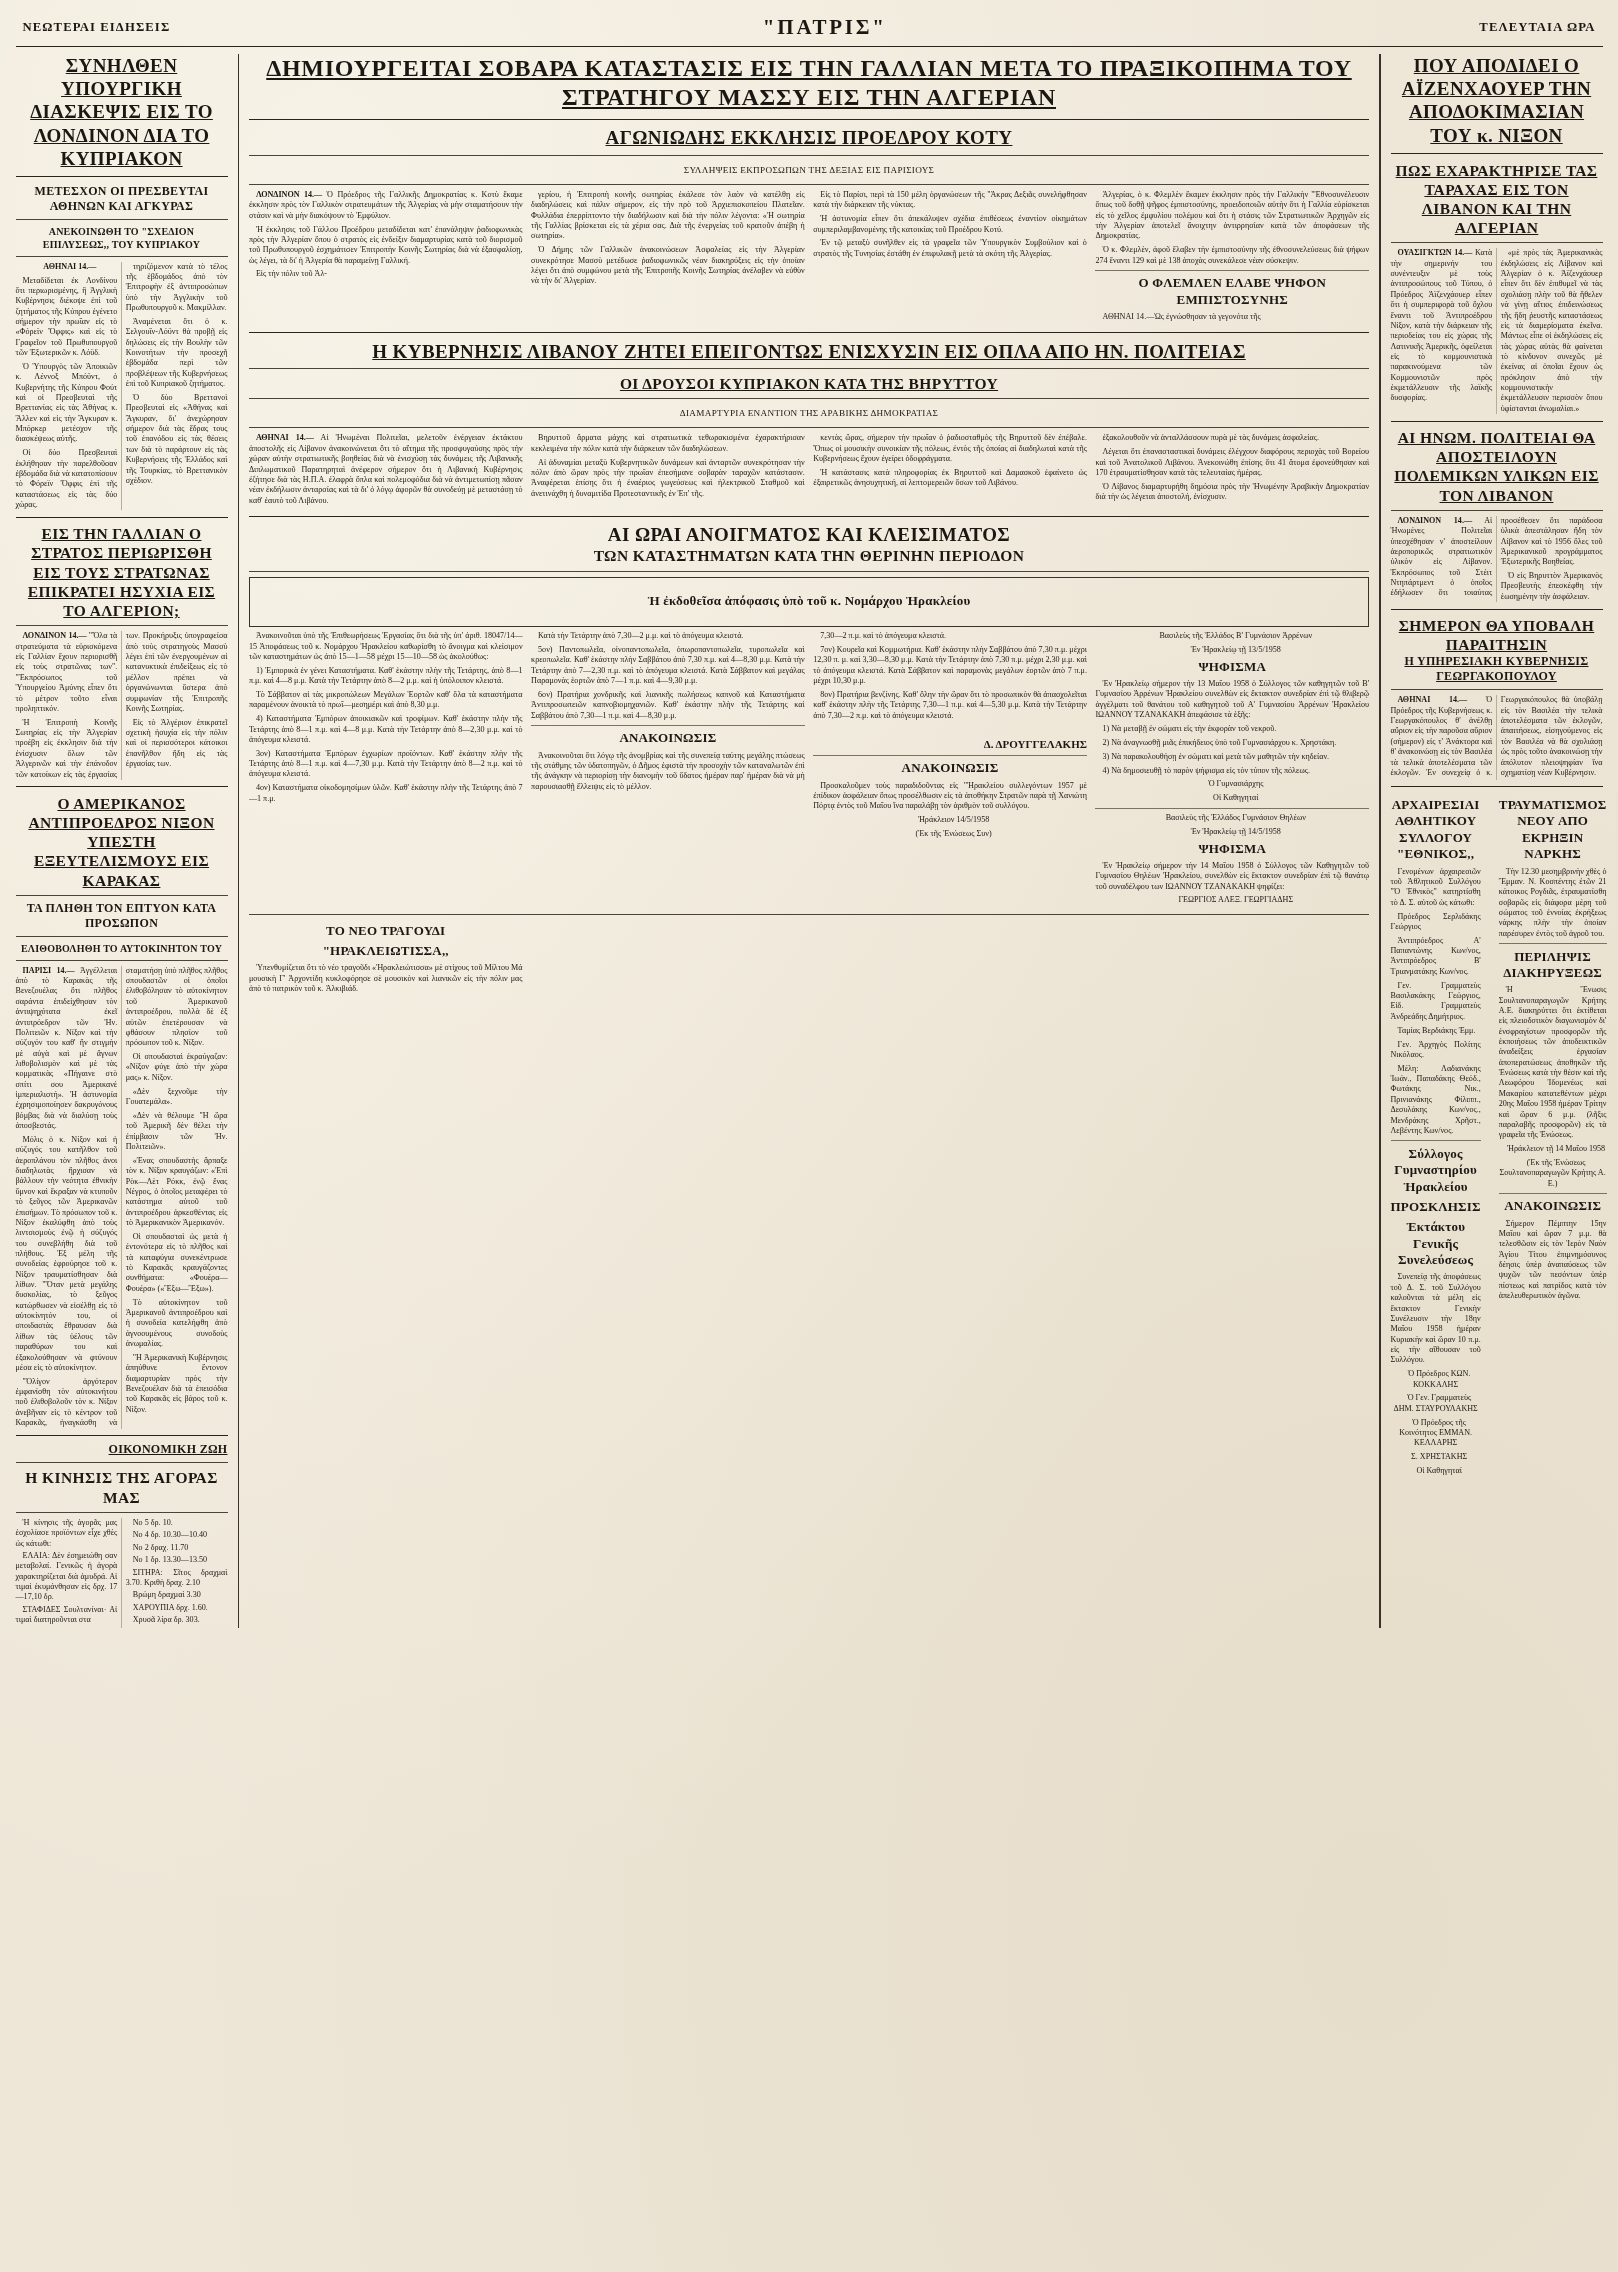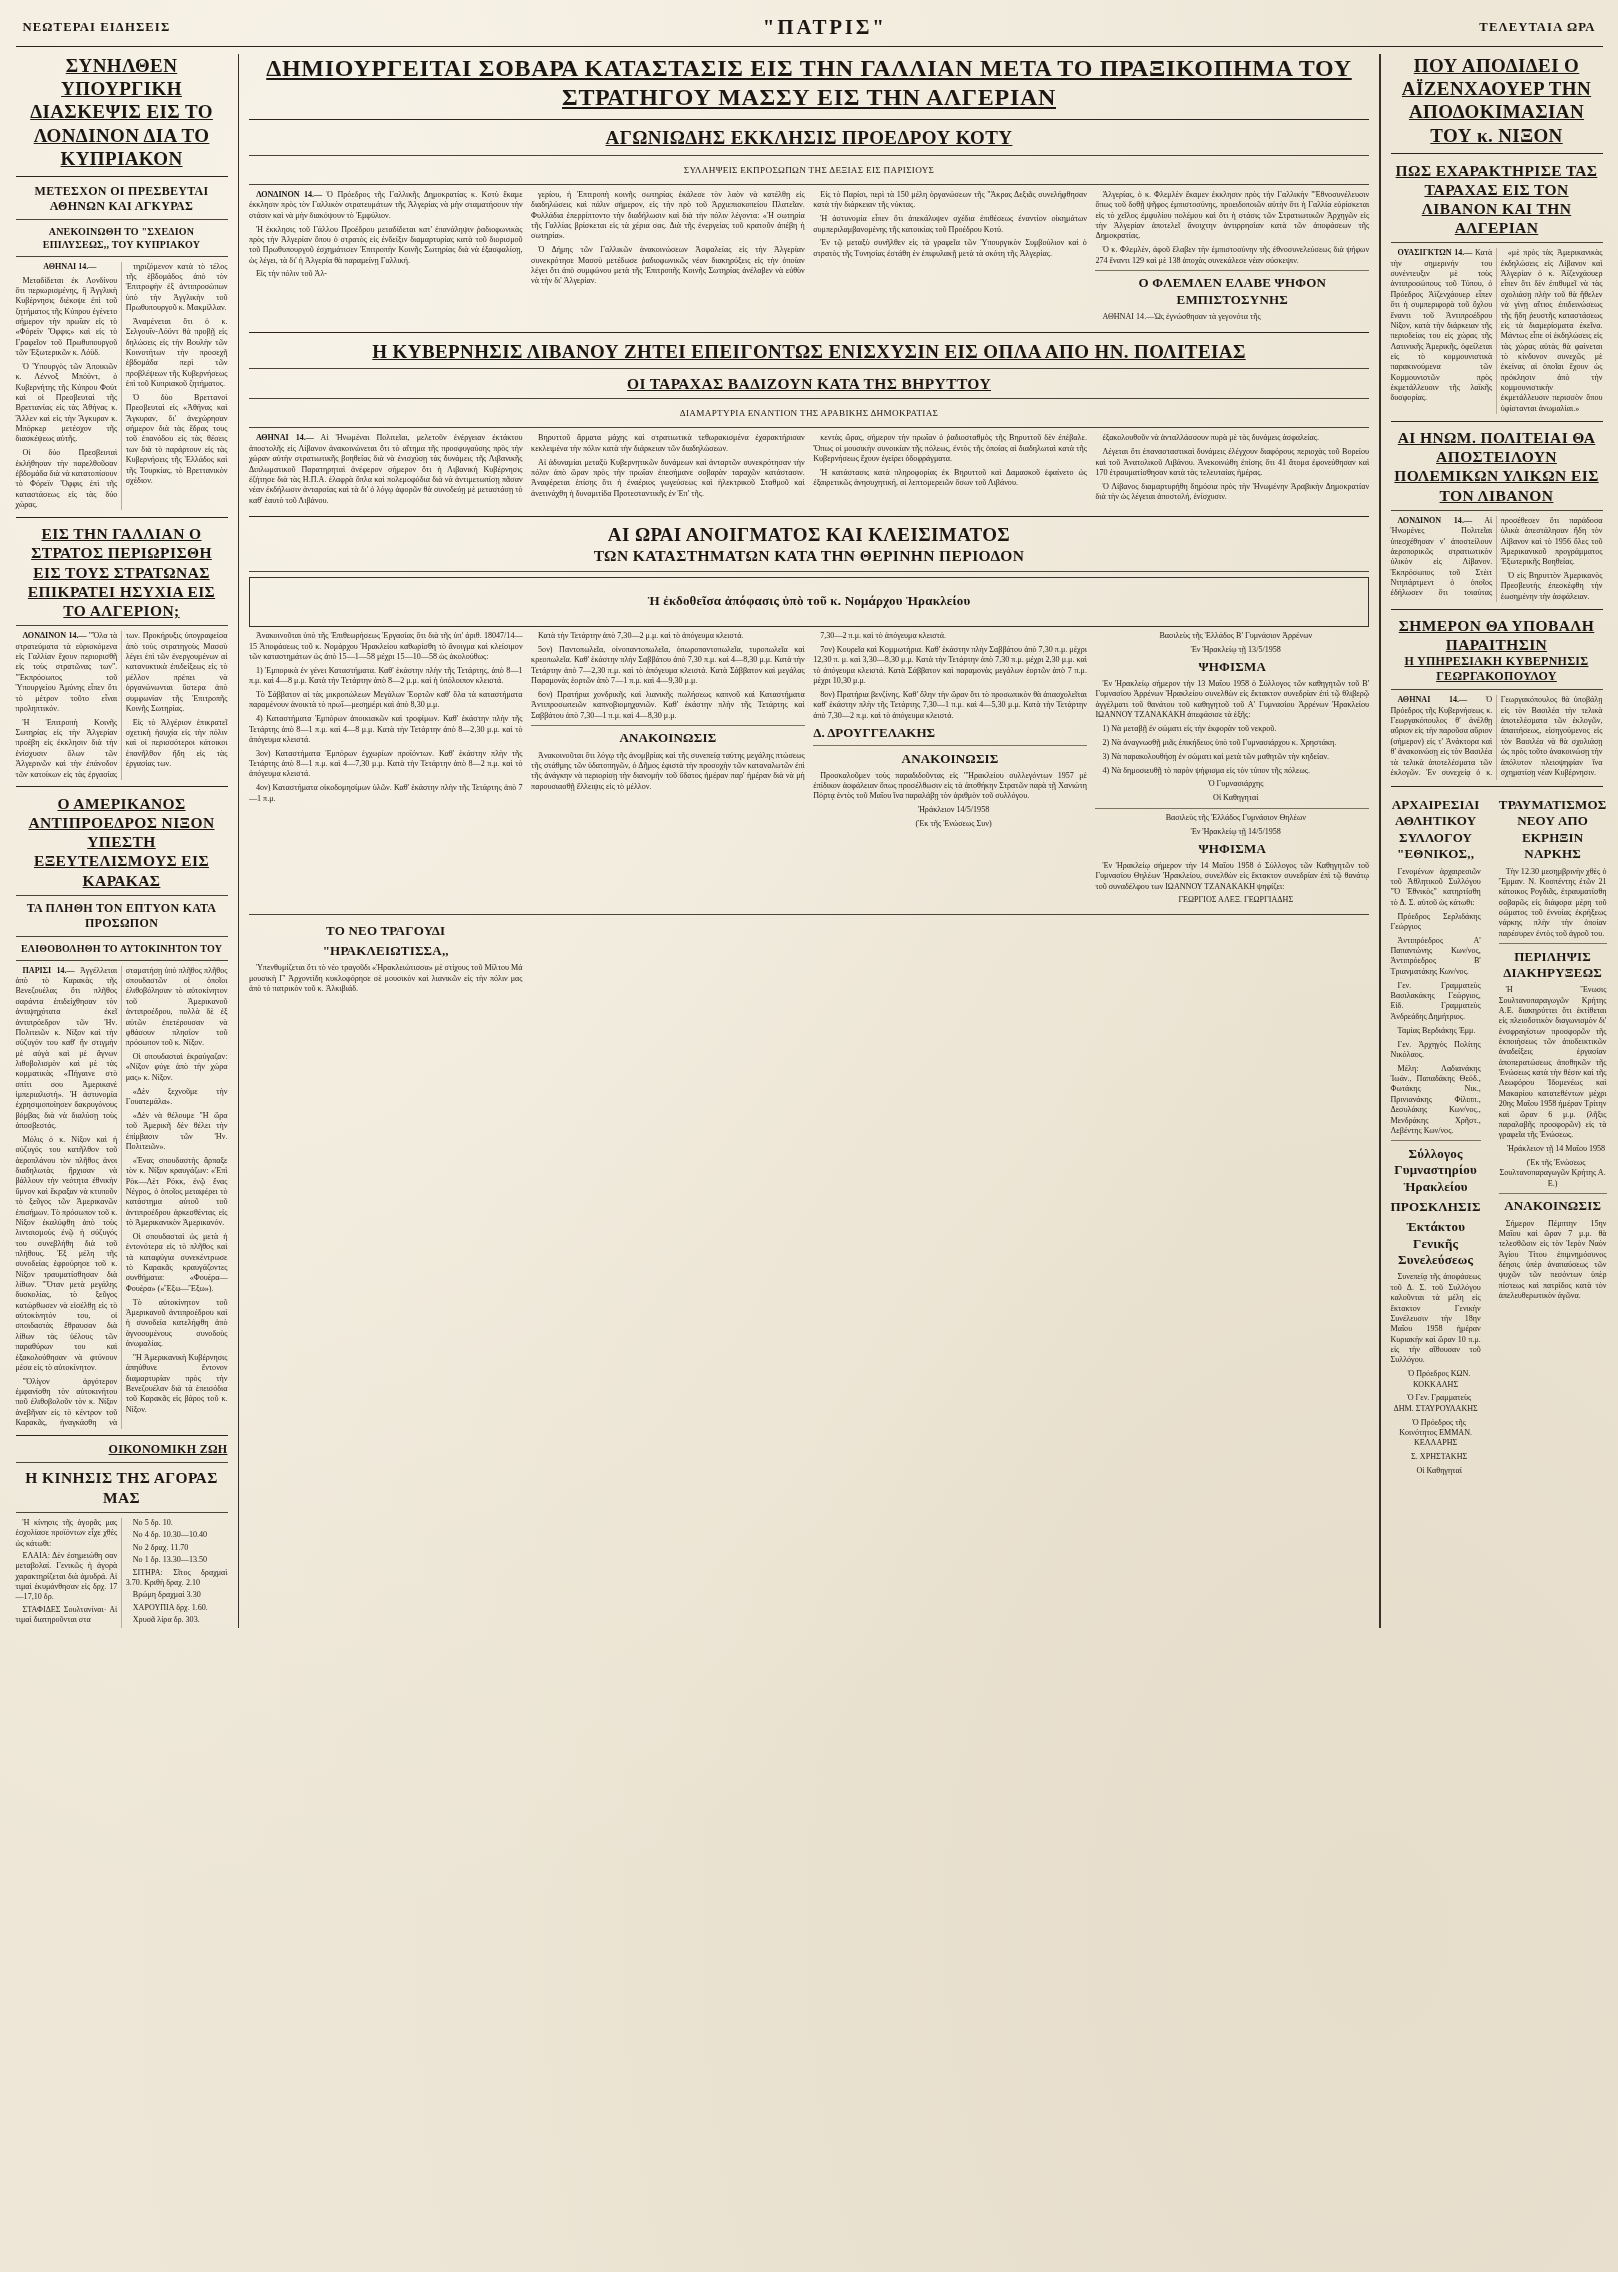--- a/index.html
+++ b/index.html
@@ -55,21 +55,21 @@
   .body{
     font-size:8.1px;line-height:1.28;text-align:justify;
     hyphens:auto;
   }
   .body p{margin:0 0 3.5px 0;text-indent:7px;}
   .lead{font-weight:700;}
   .two{column-count:2;column-gap:8.5px;column-rule:0.7px solid #b9ad99;}
 
   .boxhead{font-size:13px;text-align:center;font-weight:700;margin:2.8px 0 3.5px;letter-spacing:0.2px;}
   .center{text-align:center;}
-  .sign{font-size:13px;text-align:left;margin-top:3px;font-weight:700;}
+  .sign{font-size:11px;text-align:right;margin-top:16px;font-weight:700;}
   .boxed{border:0.7px solid #3a322a;padding:13px 5px;}
   .inner-rule{border-top:0.7px solid #7d715f;margin:4.2px 0;}
   .tight p{margin:0 0 2.1px 0;}
 </style>
 </head>
 <body>
 
 <div class="page">
 
   <div class="masthead">
@@ -183,21 +183,21 @@
           <p>Ὁ κ. Φλεμλὲν, ἀφοῦ ἔλαβεν τὴν ἐμπιστοσύνην τῆς ἐθνοσυνελεύσεως διὰ ψήφων 274 ἔναντι 129 καὶ μὲ 138 ἀποχὰς συνεκάλεσε νέαν σύσκεψιν.</p>
           <div class="inner-rule"></div>
           <div class="boxhead">Ο ΦΛΕΜΛΕΝ ΕΛΑΒΕ ΨΗΦΟΝ ΕΜΠΙΣΤΟΣΥΝΗΣ</div>
           <p class="nohang">ΑΘΗΝΑΙ 14.—Ὡς ἐγνώσθησαν τὰ γεγονότα τῆς</p>
         </div>
       </div>
 
       <div class="sep"></div>
       <h1 class="hl-lg u">Η ΚΥΒΕΡΝΗΣΙΣ ΛΙΒΑΝΟΥ ΖΗΤΕΙ ΕΠΕΙΓΟΝΤΩΣ ΕΝΙΣΧΥΣΙΝ ΕΙΣ ΟΠΛΑ ΑΠΟ ΗΝ. ΠΟΛΙΤΕΙΑΣ</h1>
       <div class="sep thin"></div>
-      <h2 class="hl-md u">ΟΙ ΤΑΡΑΧΑΣ ΒΑΔΙΖΟΥΝ ΚΑΤΑ ΤΗΣ ΒΗΡΥΤΤΟΥ</h2>
+      <h2 class="hl-md u">ΟΙ ΔΡΟΥΣΟΙ ΚΥΠΡΙΑΚΟΝ ΚΑΤΑ ΤΗΣ ΒΗΡΥΤΤΟΥ</h2>
       <div class="sep thin"></div>
       <div class="kicker">ΔΙΑΜΑΡΤΥΡΙΑ ΕΝΑΝΤΙΟΝ ΤΗΣ ΑΡΑΒΙΚΗΣ ΔΗΜΟΚΡΑΤΙΑΣ</div>
       <div class="sep thin"></div>
 
       <div class="body" style="display:grid;grid-template-columns:repeat(4,1fr);column-gap:8.5px;">
         <div>
           <p><span class="lead">ΑΘΗΝΑΙ 14.—</span> <span>Αἱ Ἡνωμέναι Πολιτεῖαι, μελετοῦν ἐνέργειαν ἐκτάκτου ἀποστολῆς εἰς Λίβανον ἀνακοινώνεται ὅτι τὸ αἴτημα τῆς προσφυγαύσης πρὸς τὴν χώραν αὐτὴν στρατιωτικῆς βοηθείας διὰ νὰ ἐνισχύσῃ τὰς δυνάμεις τῆς Λιβανικῆς Διπλωματικοῦ Παρατηρηταὶ ἀνέφερον σήμερον ὅτι ἡ Λιβανικὴ Κυβέρνησις ἐζήτησε διὰ τὰς Η.Π.Α. ἐλαφρὰ ὅπλα καὶ πολεμοφόδια διὰ νὰ ἀντιμετωπίσῃ πᾶσαν νέαν ἐκδήλωσιν ἀνταρσίας καὶ τὰ δι' ὁ λόγῳ ἀφορῶν θὰ συνοδεύῃ μὲ μεταστάσῃ τὸ καθ' ἑαυτὸ τοῦ Λιβάνου.</span></p>
         </div>
         <div>
           <p>Βηρυττοῦ ἅρματα μάχης καὶ στρατιωτικὰ τεθωρακισμένα ἐχαρακτήρισαν κεκλειμένα τὴν πόλιν κατὰ τὴν διάρκειαν τῶν διαδηλώσεων.</p>

